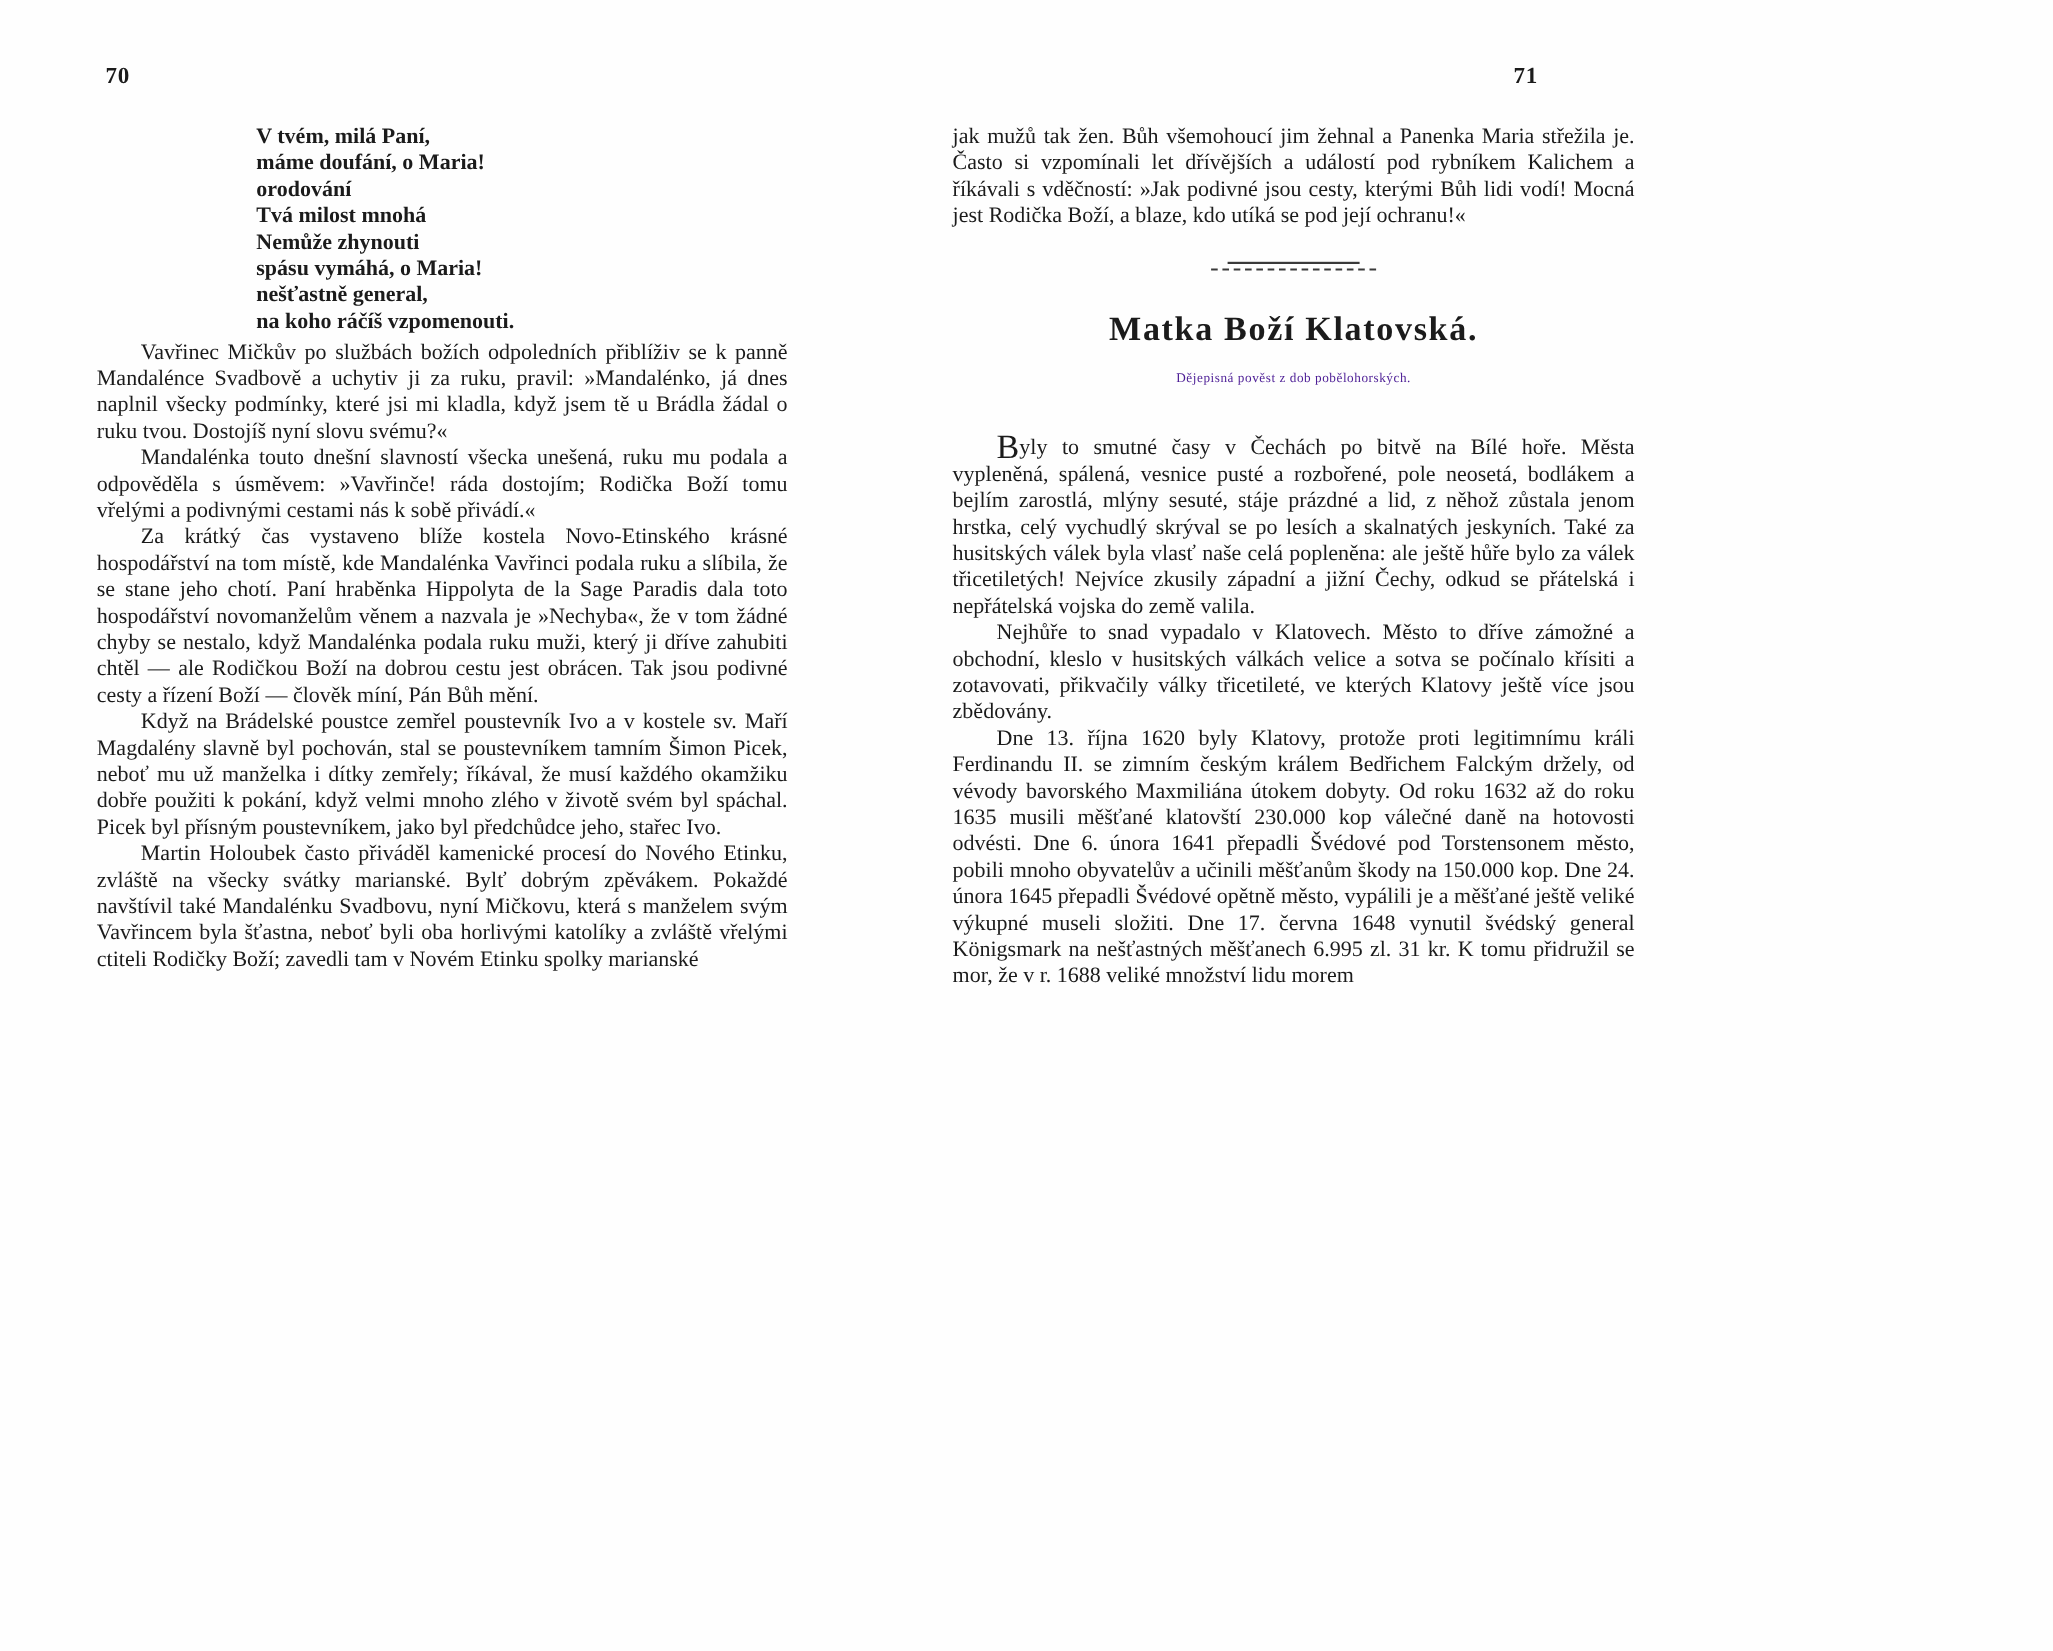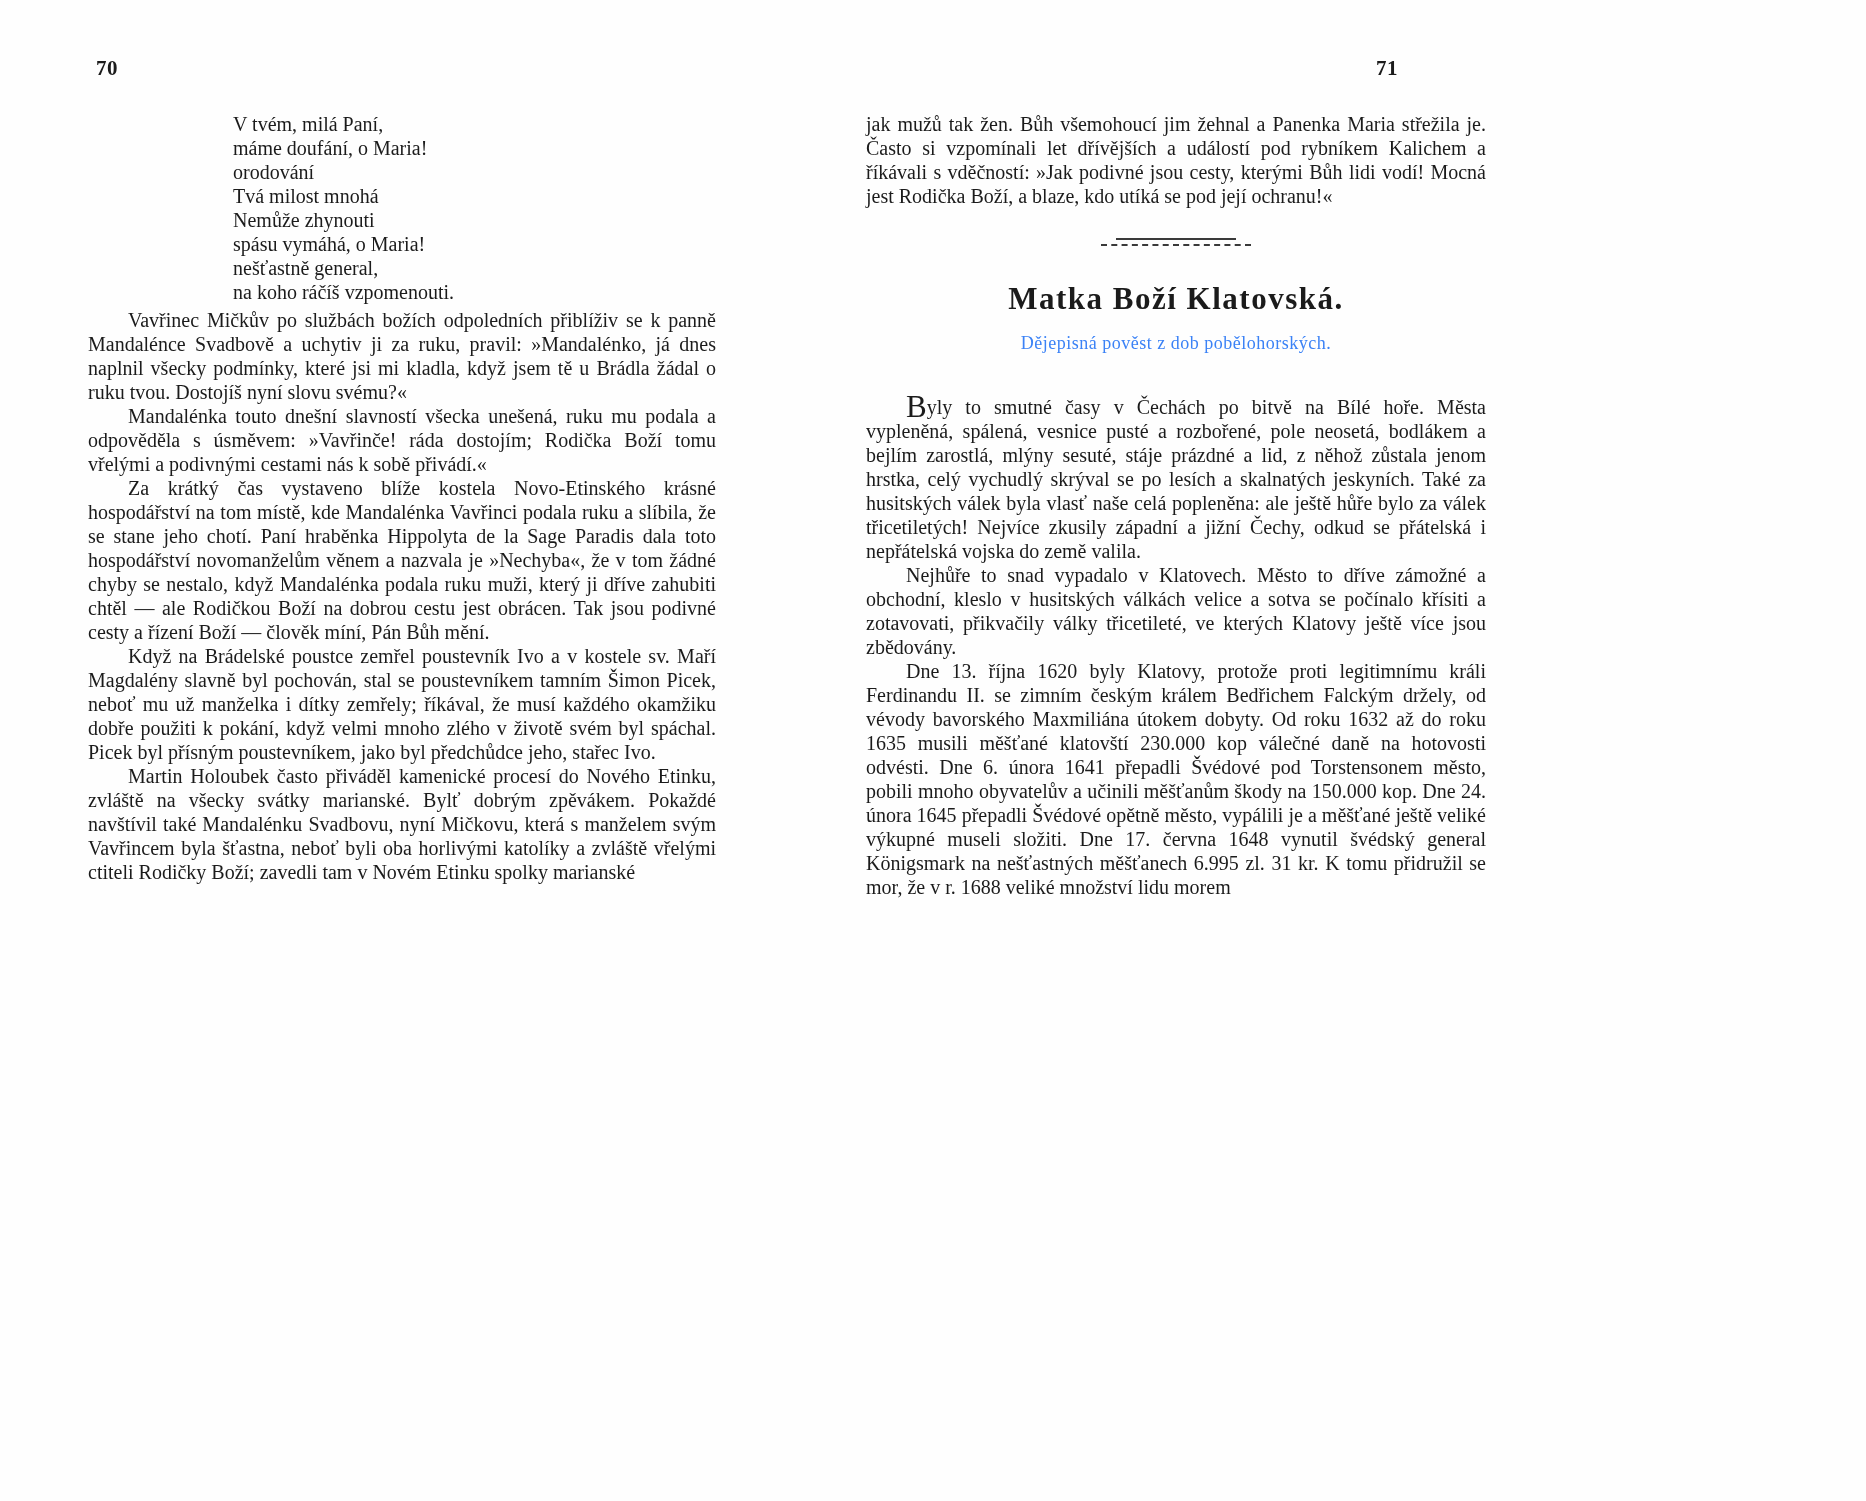--- a/index.html
+++ b/index.html
@@ -34,20 +34,21 @@
     line-height: 24px;
   }
   .column-left  { left: 88px;  width: 628px; }
   .column-right { left: 866px; width: 620px; }
 
   .verse {
     margin: 0 0 4px 145px;
   }
   .verse-line {
     white-space: nowrap;
+    font-weight: bold;
   }
 
   p.para {
     margin: 0;
     text-align: justify;
     text-indent: 40px;
   }
   p.no-indent {
     text-indent: 0;
   }
@@ -70,22 +71,22 @@
   .article-title {
     margin: 0 0 14px 0;
     text-align: center;
     font-size: 31px;
     font-weight: bold;
     letter-spacing: 1.5px;
     line-height: 1.2;
   }
   .article-subtitle {
     text-align: center;
-    font-size: 18px;
-    color: #3b82f6;
+    font-size: 12px;
+    color: #4c1d95;
     margin: 0 0 40px 0;
     letter-spacing: 0.5px;
   }
   .dropcap {
     font-size: 31px;
     line-height: 20px;
     vertical-align: -3px;
   }
 </style>
 </head>

